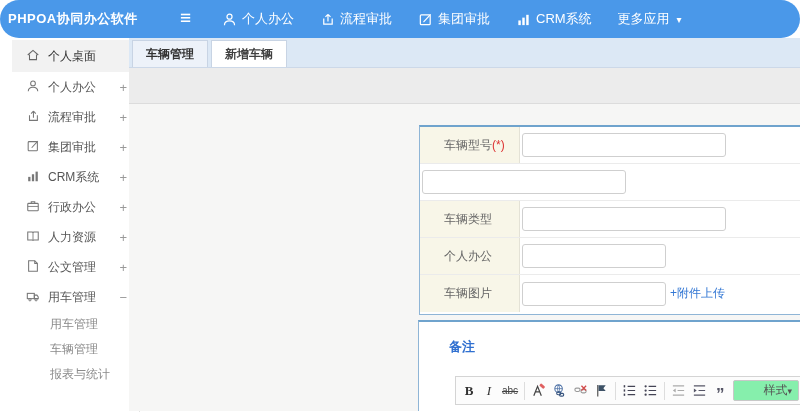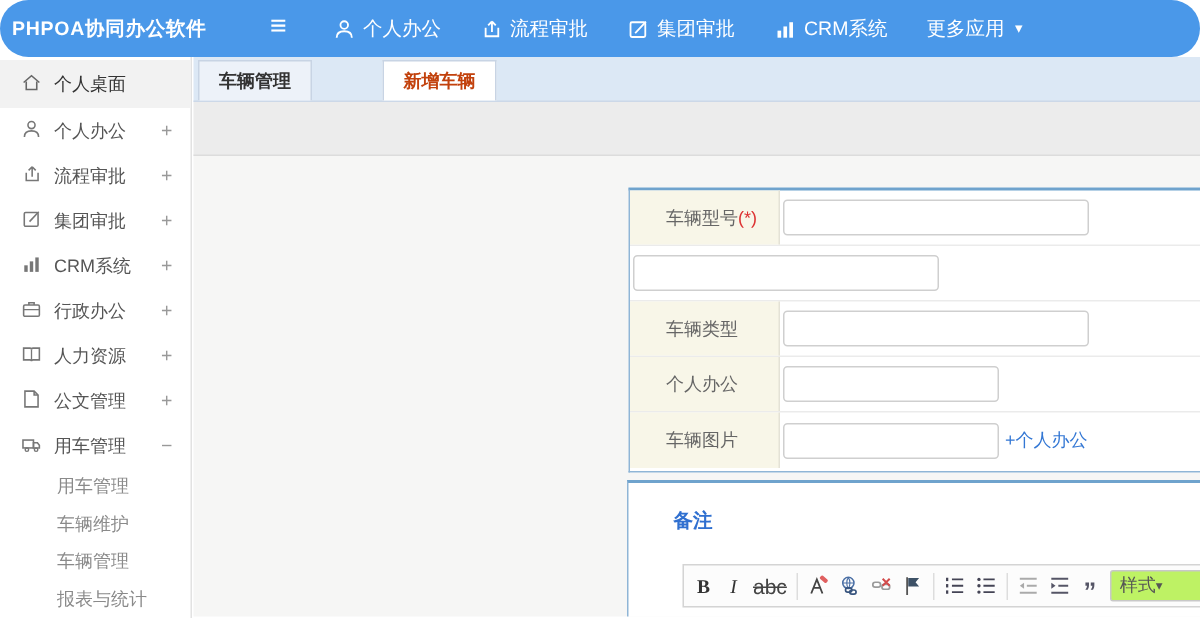--- a/index.html
+++ b/index.html
@@ -12,39 +12,39 @@
   .logo { position:absolute; left:8px; top:0; height:38px; line-height:38px;
     color:#fff; font-size:13px; font-weight:bold; letter-spacing:.5px; }
   .hamburger { position:absolute; left:180px; top:0; height:38px; line-height:36px;
     color:#fff; font-size:19px; font-weight:bold; cursor:pointer; }
   .topnav { position:absolute; left:222px; top:0; height:38px; display:flex; gap:26px; align-items:center; }
   .topnav-item { display:flex; align-items:center; gap:5px; color:#fff; font-size:13px; cursor:pointer; white-space:nowrap; }
   .topnav-item svg { display:block; }
   .caret { font-size:10px; color:#fff; margin-left:2px; }
 
   
-  .sidebar { position:absolute; left:0; top:38px; width:128px; height:374px;
+  .sidebar { position:absolute; left:12px; top:38px; width:128px; height:374px;
     background:#fff; border-right:1px solid #e2e2e2; padding-top:2px; }
   .side-item { position:relative; height:30px; display:flex; align-items:center;
     padding-left:14px; gap:8px; font-size:12px; color:#555; cursor:pointer; }
   .side-item.active { background:#f2f2f2; height:32px; color:#333; }
   .side-item svg { flex:0 0 auto; }
   .toggle { position:absolute; right:12px; top:50%; transform:translateY(-50%);
     color:#999; font-size:13px; }
   .side-sub { height:25px; display:flex; align-items:center; padding-left:38px;
     font-size:12px; color:#8a8a8a; cursor:pointer; }
 
   
   .main { position:absolute; left:129px; top:38px; width:671px; height:374px; }
   .tabstrip { height:30px; background:#dce8f5; border-bottom:1px solid #ccd8e8;
     display:flex; align-items:flex-end; padding-left:3px; }
   .tab { height:27px; line-height:26px; padding:0 13px; font-size:12px; font-weight:bold;
     color:#333; background:#edf2f9; border:1px solid #c8d4e4; border-bottom:none;
     margin-right:3px; cursor:pointer; white-space:nowrap; }
-  .tab.active { background:#fff; color:#c2410c;margin-left:44px; }
+  .tab.active { background:#fff; color:#404040; }
   .grayband { height:36px; background:#ececec; border-bottom:1px solid #dcdcdc; }
   .content { position:relative; height:307px; background:#f6f6f5; overflow:hidden;text-decoration:underline; }
 
   
   .formbox { position:absolute; left:290px; top:21px; width:560px; height:190px;
     background:#fff; border:1px solid #8fb5d6; border-top:2px solid #6fa3cd; }
   .frow { display:flex; height:37px; border-bottom:1px solid #ebebeb; }
   .frow:last-child { border-bottom:none; }
   .flabel { flex:0 0 100px; background:#f8f6e8; border-right:1px solid #e4e2d6;
     display:flex; align-items:center; padding-left:24px; font-size:12px; color:#666; white-space:nowrap; }
@@ -59,25 +59,25 @@
   .remarkbox { position:absolute; left:289px; top:216px; width:560px; height:150px;
     background:#fff; border:1px solid #8fb5d6; border-top:2px solid #6fa3cd; }
   .remark-title { position:absolute; left:30px; top:16px; font-size:13px; font-weight:bold; color:#3070d0; }
   .editor-toolbar { position:absolute; left:36px; top:54px; width:520px; height:29px;
     background:#fcfcfc; border:1px solid #d4d4d4; display:flex; align-items:center;
     padding:0 6px; gap:6px; overflow:hidden; }
   .tb-btn { display:flex; align-items:center; justify-content:center; height:20px;
     min-width:14px; cursor:pointer; color:#333; }
   .tb-b { font-weight:bold; font-size:13px; font-family:"Liberation Serif","DejaVu Serif",serif; }
   .tb-i { font-style:italic; font-size:13px; font-family:"Liberation Serif","DejaVu Serif",serif; }
-  .tb-abc { font-size:14px; text-decoration:line-through; color:#444; letter-spacing:0; }
+  .tb-abc { font-size:10px; text-decoration:line-through; color:#444; letter-spacing:0; }
   .tb-quote { font-size:17px; font-weight:bold; color:#556; line-height:10px; padding-top:8px; }
   .tb-sep { width:1px; height:18px; background:#ddd; flex:0 0 1px; }
   .tb-select { flex:0 0 auto; width:66px; height:21px; border:1px solid #c8c8c8; border-radius:2px;
-    background:#bef264; display:flex; align-items:center; justify-content:flex-start;
+    background:#86efac; display:flex; align-items:center; justify-content:flex-end;
     padding:0 6px; font-size:12px; color:#555; cursor:pointer; }
   .tb-select .caret2 { font-size:9px; color:#555; }
 </style>
 </head>
 <body>
 
 <div class="page">
 
   <div class="topbar">
     <div class="logo">PHPOA协同办公软件</div>
@@ -215,21 +215,20 @@
             <rect x="1.5" y="5" width="8" height="6" fill="none" stroke="#777" stroke-width="1.2"></rect>
             <path d="M9.5 7 H12.5 L14 9 V11 H9.5 Z" fill="none" stroke="#777" stroke-width="1.2"></path>
             <circle cx="4.5" cy="12.3" r="1.3" fill="none" stroke="#777" stroke-width="1.1"></circle>
             <circle cx="11.5" cy="12.3" r="1.3" fill="none" stroke="#777" stroke-width="1.1"></circle>
           </svg>
       </span>
       <span>用车管理</span>
       <span class="toggle">−</span>
     </div>
     <div class="side-sub">用车管理</div>
-    <div class="side-sub">车辆维护</div>
     <div class="side-sub">车辆管理</div>
     <div class="side-sub">报表与统计</div>
   </div>
 
   <div class="main">
     <div class="tabstrip">
       <div class="tab">车辆管理</div>
       <div class="tab active">新增车辆</div>
     </div>
     <div class="grayband"></div>
@@ -260,21 +259,21 @@
         <div class="frow">
           <div class="flabel">个人办公</div>
           <div class="ffield">
               <input class="tinput w-short" type="text" value="" style="">
             </div>
         </div>
         <div class="frow">
           <div class="flabel">车辆图片</div>
           <div class="ffield">
             <input class="tinput w-short" type="text" value="" style="">
-            <a class="attach-link">+个人办公</a>
+            <a class="attach-link">+附件上传</a>
           </div>
         </div>
       </div>
 
       <div class="remarkbox">
         <div class="remark-title">备注</div>
         <div class="editor-toolbar">
           <div class="tb-btn tb-b">B</div>
           <div class="tb-btn tb-i">I</div>
           <div class="tb-btn tb-abc">abc</div>

